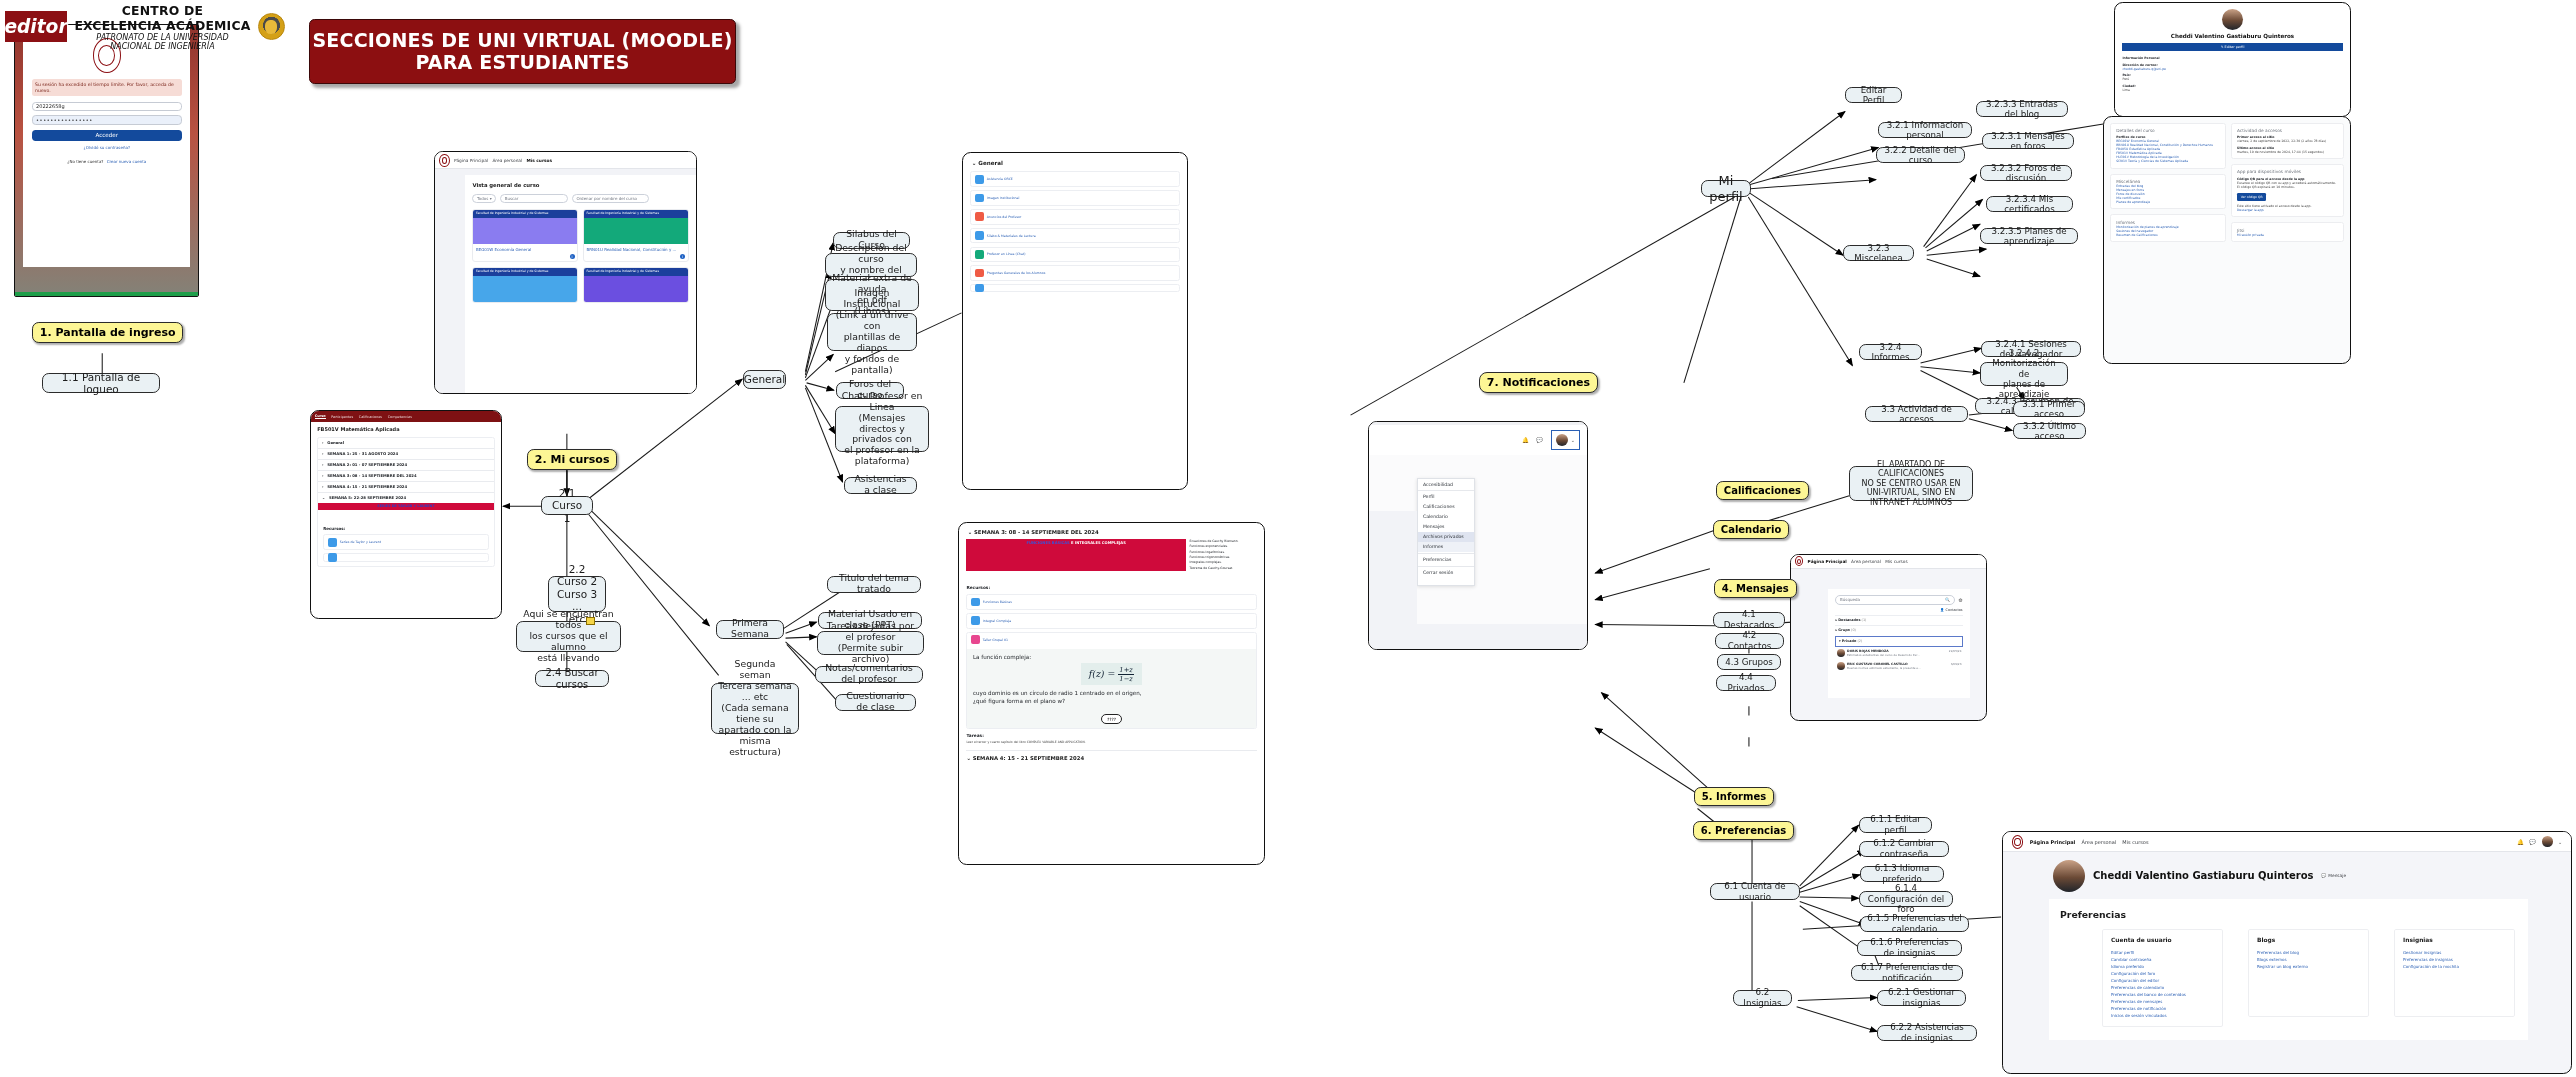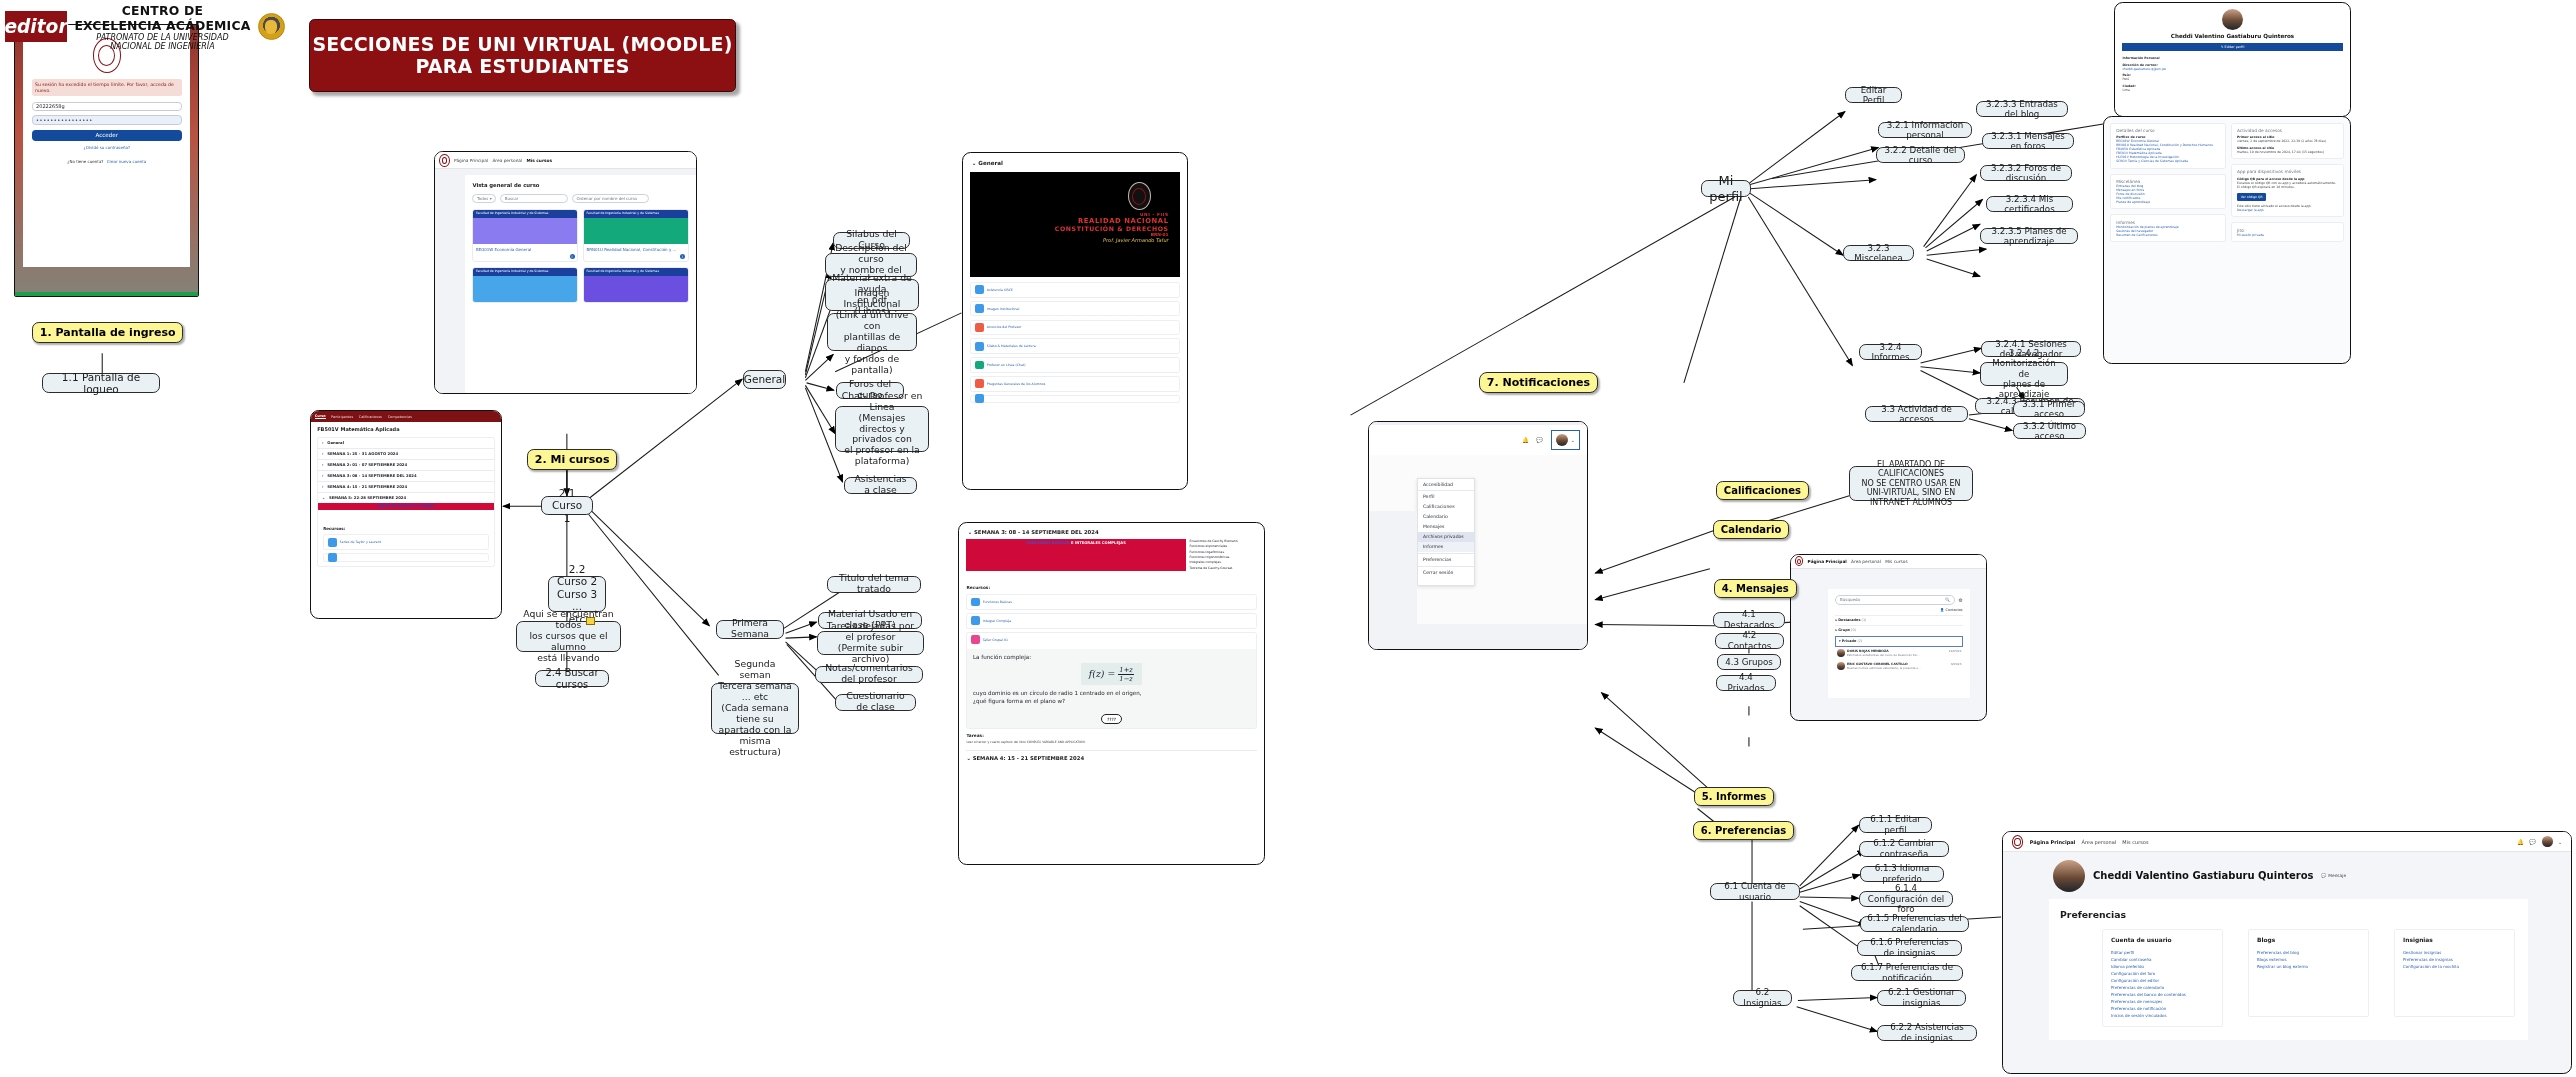--- a/index.html
+++ b/index.html
@@ -311,21 +311,21 @@
         <span class="lnk">Crear nueva cuenta</span>
       </div>
     </div>
   </div>
   <div style="position:absolute;left:0;bottom:0;width:185px;height:3.7px;background:#1e9e4a;"></div>
 </div>
 
 <div class="ynode" style="left:32px;top:322px;">1. Pantalla de ingreso</div>
 <div class="node" style="left:42px;top:373px;width:118px;height:20px;">1.1 Pantalla de logueo</div>
 
-<div class="title-banner" style="left:309px;top:18.6px;width:427px;height:73px;">SECCIONES DE UNI VIRTUAL (MOODLE)
+<div class="title-banner" style="left:309px;top:18.6px;width:427px;height:65px;">SECCIONES DE UNI VIRTUAL (MOODLE)
 PARA ESTUDIANTES</div>
 
 <div class="shot" style="left:434px;top:151px;width:263px;height:243px;">
   <div class="m-topbar" style="height:17.3px;">
     <div class="uni-seal" style="width:10.5px;height:13px;"></div>
     <span class="m-crumb">Página Principal</span>
     <span class="m-crumb">Área personal</span>
     <span class="m-crumb b">Mis cursos</span>
   </div>
   <div class="m-body" style="height:224px;padding:6.2px 0 0 30px;">
@@ -422,30 +422,20 @@
 (Mensajes directos y
 privados con
 el profesor en la
 plataforma)</div>
 <div class="node" style="left:844px;top:477px;width:73px;height:16.7px;font-size:9.3px;">Asistencias a clase</div>
 
 <div class="shot" style="left:962px;top:152px;width:226px;height:338px;">
   <div style="padding:7.4px 8.7px 0;">
     <div style="font-size:5.6px;font-weight:bold;color:#1b1b1b;">⌄ <span>General</span></div>
   </div>
-  <div style="margin:5.6px 7.4px 0;height:105px;background:#000;position:relative;overflow:hidden;">
-    <div class="uni-seal" style="position:absolute;right:28.5px;top:10px;width:23.5px;height:28.5px;border-color:#c9b5b5;background:#111;"></div>
-    <div style="position:absolute;right:11px;top:40px;text-align:right;">
-      <div style="color:#e03030;font-size:4.3px;font-weight:bold;letter-spacing:0.6px;">UNI - FIIS</div>
-      <div style="color:#e03030;font-size:6.8px;font-weight:bold;letter-spacing:0.6px;">REALIDAD NACIONAL</div>
-      <div style="color:#e03030;font-size:6.2px;font-weight:bold;letter-spacing:0.6px;">CONSTITUCIÓN &amp; DERECHOS</div>
-      <div style="color:#e03030;font-size:4.3px;font-weight:bold;">BRN-01</div>
-      <div style="color:#e8c24a;font-size:5px;font-style:italic;">Prof. Javier Armando Tafur</div>
-    </div>
-  </div>
   <div style="padding:5px 7.4px;display:flex;flex-direction:column;gap:3.1px;">
     <div class="res-item">
         <div class="res-ic"></div>
         <div class="res-tx">Asistencia ORCE</div>
       </div>
     <div class="res-item">
         <div class="res-ic"></div>
         <div class="res-tx">Imagen Institucional</div>
       </div>
     <div class="res-item">

